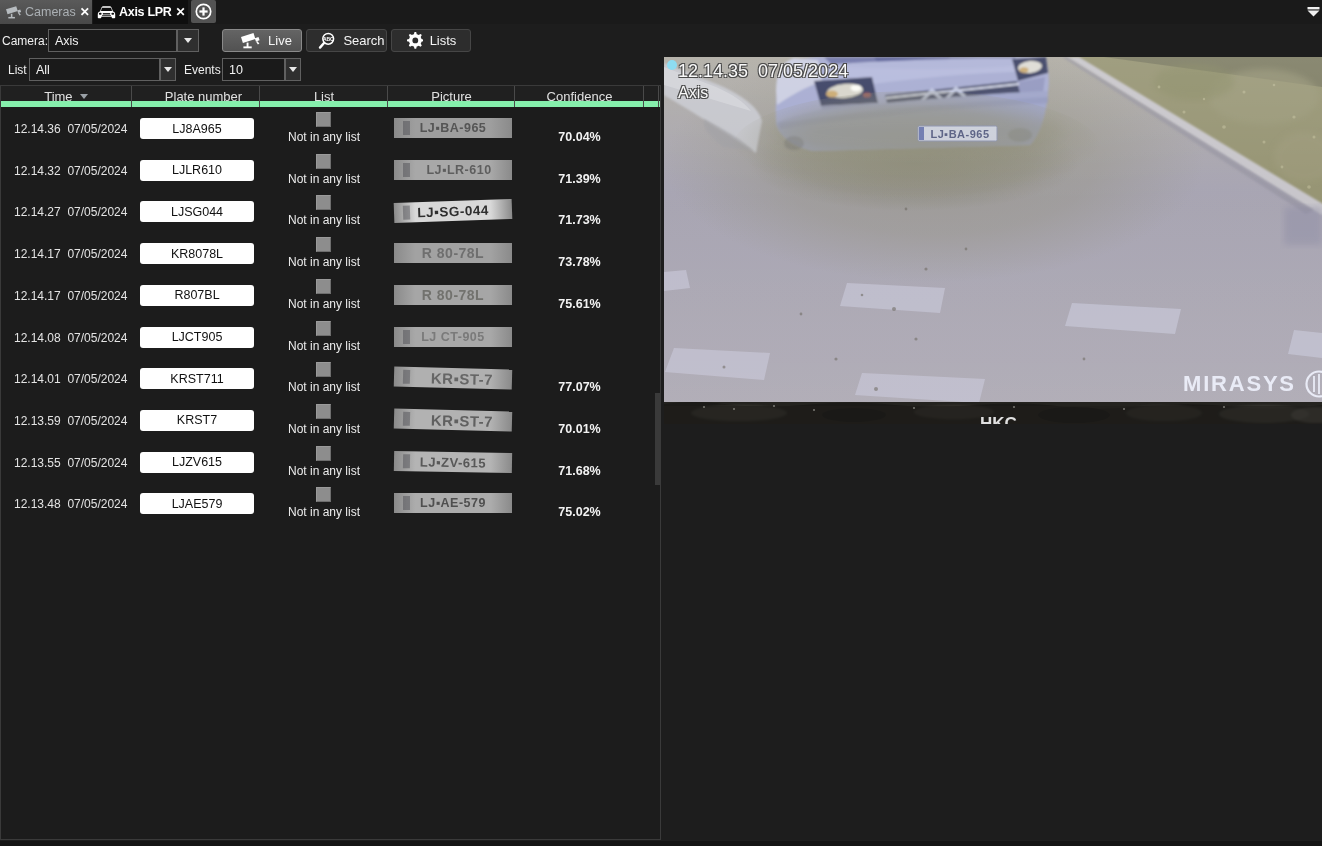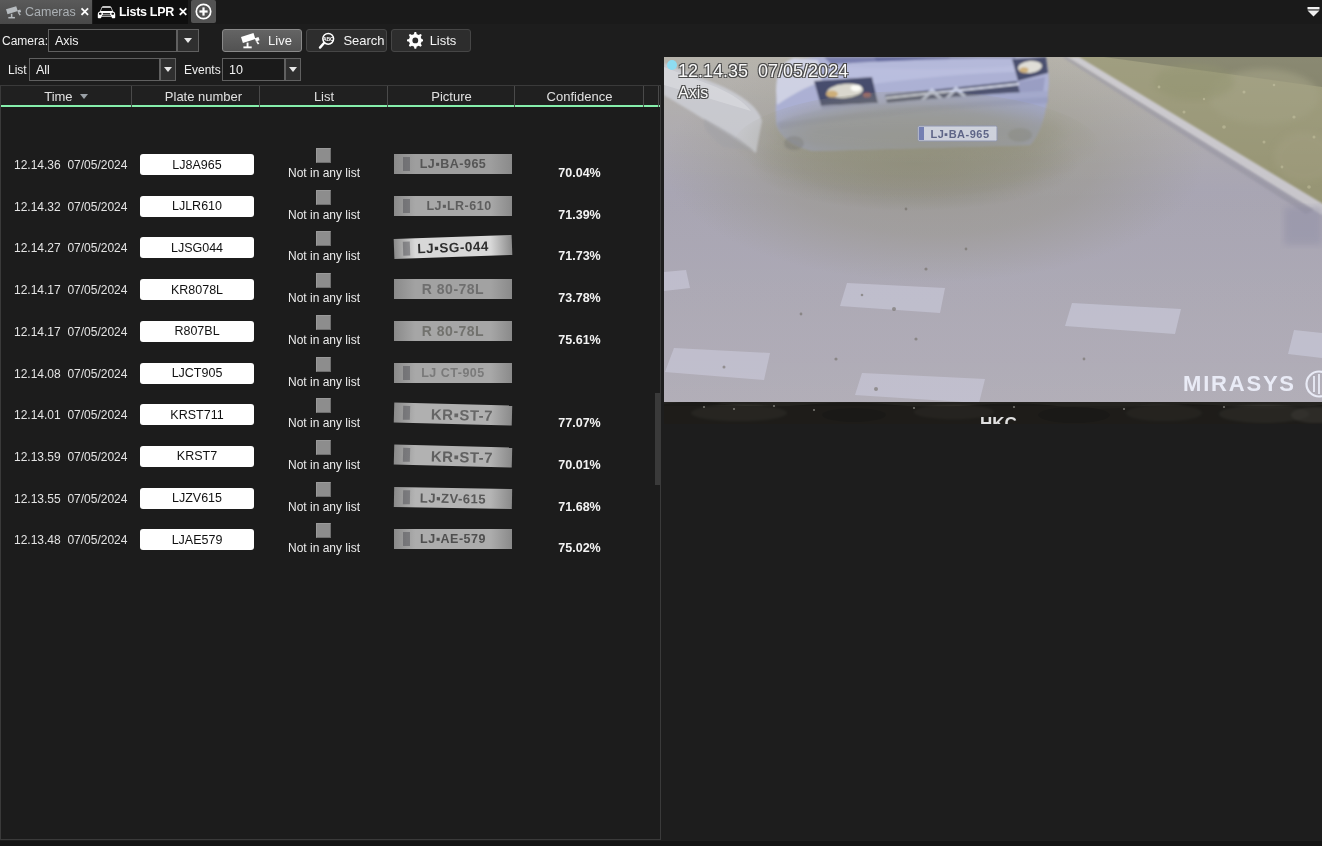--- a/index.html
+++ b/index.html
@@ -31,24 +31,24 @@
   align-items:center; justify-content:center; color:#f5f5f5; font-size:13px; }
 #btnLive { left:222px; width:80px; background:linear-gradient(#646464,#525252); border:1px solid #8a8a8a;padding-left:7px; }
 #btnSearch { left:306px; width:81px; background:#2d2d2d; border:1px solid #464646;padding-left:10px; }
 #btnLists { left:391px; width:80px; background:#2d2d2d; border:1px solid #464646; }
 .btn svg { margin-right:7px; }
 
 
 #panel { position:absolute; left:0; top:85px; width:661px; height:755px;
   border:1px solid #3a3a3a; background:#1c1c1c; }
 #thead { position:absolute; left:0; top:0; width:659px; height:21px; background:#202020;
-  border-bottom:2px solid #86efac; }
+  border-bottom:6px solid #86efac; }
 .hcell { position:absolute; top:0; height:21px; display:flex; align-items:center;
   justify-content:center; color:#e0e0e0; font-size:13px; border-right:1px solid #4a4a4a; }
-.row { position:absolute; left:0; width:653px; height:42px;margin-top:36px; }
+.row { position:absolute; left:0; width:653px; height:42px; }
 .timecell { position:absolute; left:13px; top:0; height:42px; display:flex; align-items:center;
   color:#e4e4e4; font-size:12px; }
 .platebox { position:absolute; left:139px; top:10px; width:114px; height:21px; background:#fff;
   border-radius:3px; color:#111; font-size:12.5px; display:flex; align-items:center;
   justify-content:center; }
 .chk { position:absolute; left:315px; top:4px; width:15px; height:15px; background:#8d8d8d;
   border:1px solid #9a9a9a; border-right-color:#6e6e6e; border-bottom-color:#6e6e6e; }
 .nil { position:absolute; left:259px; top:22px; width:128px; text-align:center; color:#ececec;
   font-size:12px; }
 .thumb { position:absolute; left:393px; top:10px; width:118px; height:20px; overflow:hidden;
@@ -89,21 +89,21 @@
     </div>
     <div class="tab" id="tab2">
       <svg width="19" height="15" viewBox="0 0 24 18" style="margin-left:4px">
         <path fill="#ffffff" d="M3.8,7.8 L5.5,3 C5.9,1.7 6.8,1 8.2,1 L15.8,1 C17.2,1 18.1,1.7 18.5,3 L20.2,7.8 C22.1,8.2 23,9.5 23,11.5 L23,15.4 C23,16 22.6,16.4 22,16.4 L19.6,16.4 C19,16.4 18.6,16 18.6,15.4 L18.6,14.5 L5.4,14.5 L5.4,15.4 C5.4,16 5,16.4 4.4,16.4 L2,16.4 C1.4,16.4 1,16 1,15.4 L1,11.5 C1,9.5 1.9,8.2 3.8,7.8 Z"></path>
         <path fill="#0f0f0f" d="M6.2,3.1 L17.8,3.1 L19,7 L5,7 Z"></path>
         <rect x="2.4" y="9.4" width="3.4" height="2.4" rx="1.2" fill="#0f0f0f"></rect>
         <rect x="18.2" y="9.4" width="3.4" height="2.4" rx="1.2" fill="#0f0f0f"></rect>
         <rect x="7.4" y="9.8" width="9.2" height="1.7" fill="#0f0f0f"></rect>
         <rect x="6.4" y="12.5" width="11.2" height="1.1" fill="#0f0f0f"></rect>
       </svg>
-      <span class="tx">Lists LPR</span>
+      <span class="tx">Axis LPR</span>
         <span class="closex">✕</span>
     </div>
     <div id="tabplus">
       <svg width="19" height="19" viewBox="0 0 19 19">
         <circle cx="9.5" cy="9.5" r="7.2" fill="none" stroke="#fff" stroke-width="1.7"></circle>
         <rect x="8.4" y="5.4" width="2.2" height="8.2" fill="#fff"></rect>
         <rect x="5.4" y="8.4" width="8.2" height="2.2" fill="#fff"></rect>
       </svg>
     </div>
     <div id="collapse">

